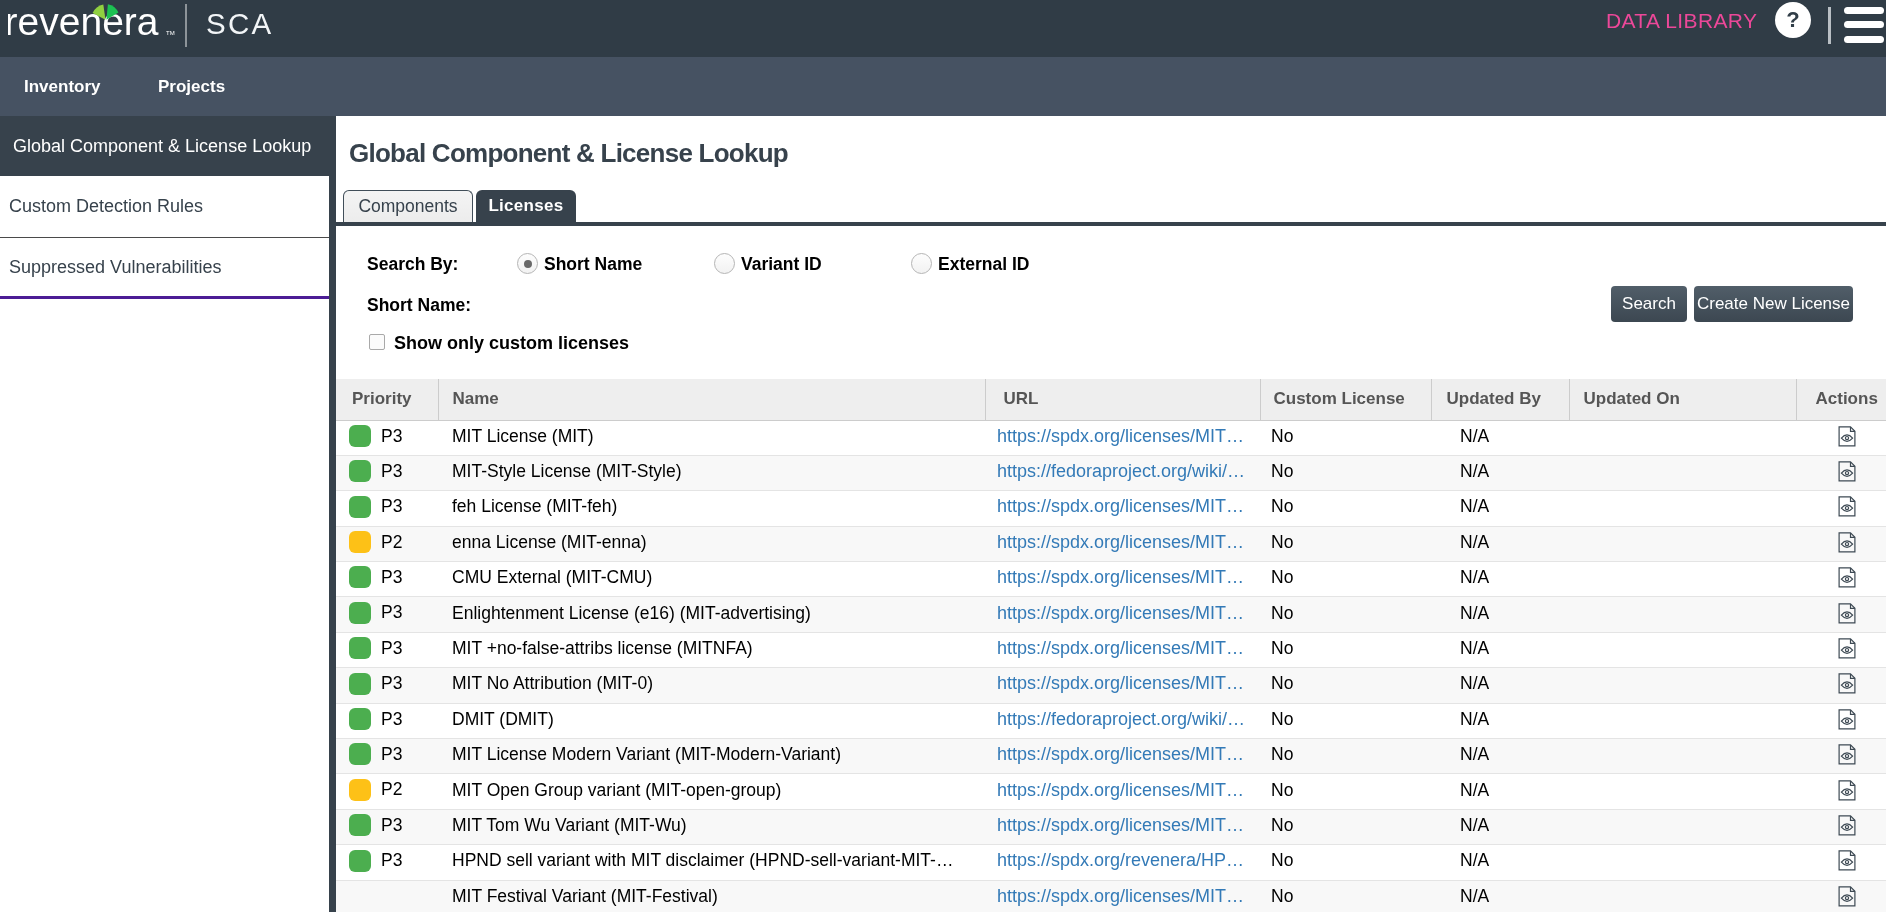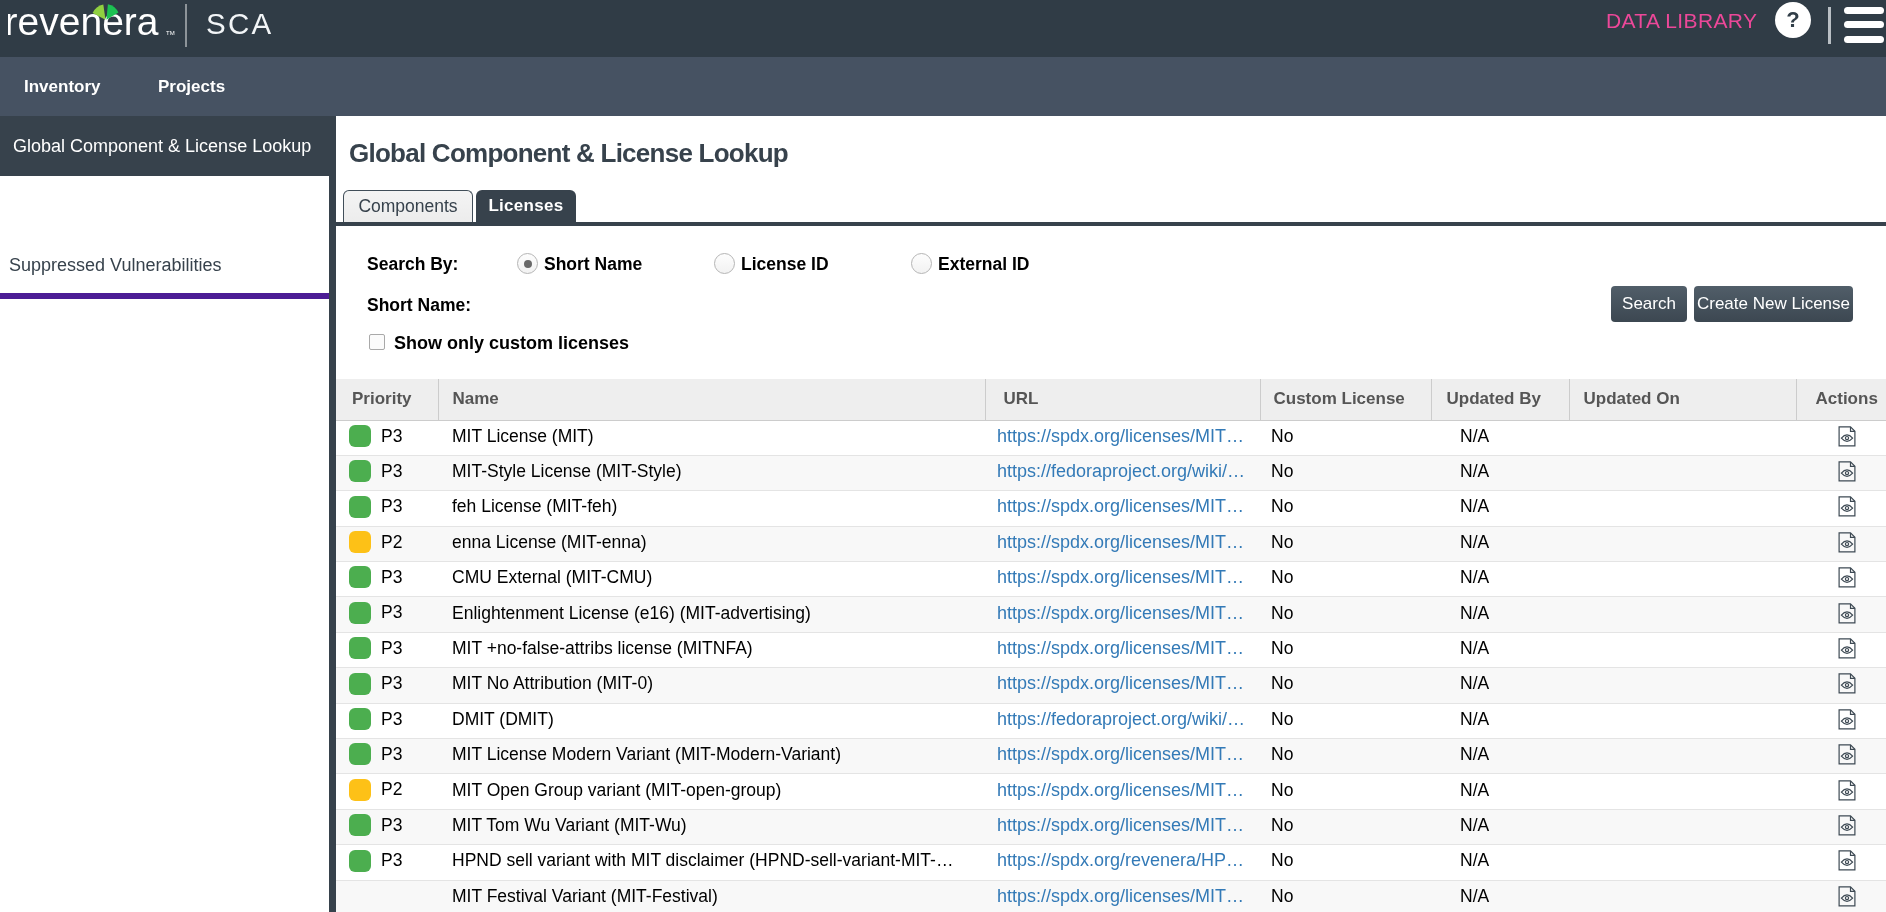--- a/index.html
+++ b/index.html
@@ -22,21 +22,21 @@
   
   #navbar { left:0; top:57px; width:1886px; height:59px; background:#465262; }
   .navitem { top:57px; height:59px; line-height:59px; color:#fff; font-weight:bold; font-size:17px; }
 
   
   #sidebar { left:0; top:116px; width:329px; height:796px; background:#fff; }
   #sbdivider { left:329px; top:116px; width:7px; height:796px; background:#37424c; }
   .sbitem { left:0; width:329px; display:flex; align-items:center; font-size:18px; color:#37424c; }
   #sbitem1 { top:116px; height:60px; background:#37424c; color:#fff; padding-left:13px; }
   #sbitem2 { top:176px; height:62px; border-bottom:1px solid #4a4a4a; padding-left:9px; }
-  #sbitem3 { top:238px; height:61px; border-bottom:6px solid #4c1d95; padding-left:9px; }
+  #sbitem3 { top:238px; height:61px; border-bottom:3px solid #4c1d95; padding-left:9px; }
 
   
   #heading { left:349px; top:138px; font-size:26px; letter-spacing:-0.75px; font-weight:bold; color:#37424c; }
   .tab { top:190px; height:32px; font-size:17.5px; display:flex; align-items:center; justify-content:center;
      border-radius:6px 6px 0 0; }
   #tab1 { left:343px; width:130px; background:linear-gradient(#f4f4f4,#ececec); border:1px solid #414e59; border-bottom:none; color:#37424c; }
   #tab2 { left:476px; width:100px; background:#37424c; color:#fff; font-weight:bold; font-size:17px; letter-spacing:0.3px; }
   #tabline { left:335px; top:222px; width:1551px; height:4px; background:#37424c; }
 
   
@@ -89,32 +89,33 @@
   <div class="abs hbar" style="top:21.4px"></div>
   <div class="abs hbar" style="top:36.4px"></div>
 
   <div class="abs" id="navbar"></div>
   <div class="abs navitem" style="left:24px">Inventory</div>
   <div class="abs navitem" style="left:158px">Projects</div>
 
   <div class="abs" id="sidebar"></div>
   <div class="abs" id="sbdivider"></div>
   <div class="abs sbitem" id="sbitem1">Global Component &amp; License Lookup</div>
+  <div class="abs sbitem" id="sbitem2">Custom Detection Rules</div>
   <div class="abs sbitem" id="sbitem3">Suppressed Vulnerabilities</div>
 
   <div class="abs" id="heading">Global Component &amp; License Lookup</div>
   <div class="abs tab" id="tab1">Components</div>
   <div class="abs tab" id="tab2">Licenses</div>
   <div class="abs" id="tabline"></div>
 
   <div class="abs lbl" style="left:367px; top:254px"><b>Search By</b>:</div>
   <div class="abs radio sel" style="left:517px; top:253px"></div>
   <div class="abs lbl" style="left:544px; top:254px">Short Name</div>
   <div class="abs radio" style="left:714px; top:253px"></div>
-  <div class="abs lbl" style="left:741px; top:254px">License ID</div>
+  <div class="abs lbl" style="left:741px; top:254px">Variant ID</div>
   <div class="abs radio" style="left:911px; top:253px"></div>
   <div class="abs lbl" style="left:938px; top:254px">External ID</div>
 
   <div class="abs lbl" style="left:367px; top:295px"><b>Short Name</b>:</div>
   <button class="abs btn" style="left:1611px; width:76px">Search</button>
   <button class="abs btn" style="left:1694px; width:159px">Create New License</button>
 
   <div class="abs" id="checkbox"></div>
   <div class="abs lbl" style="left:394px; top:333px; font-size:18px">Show only custom licenses</div>
 

